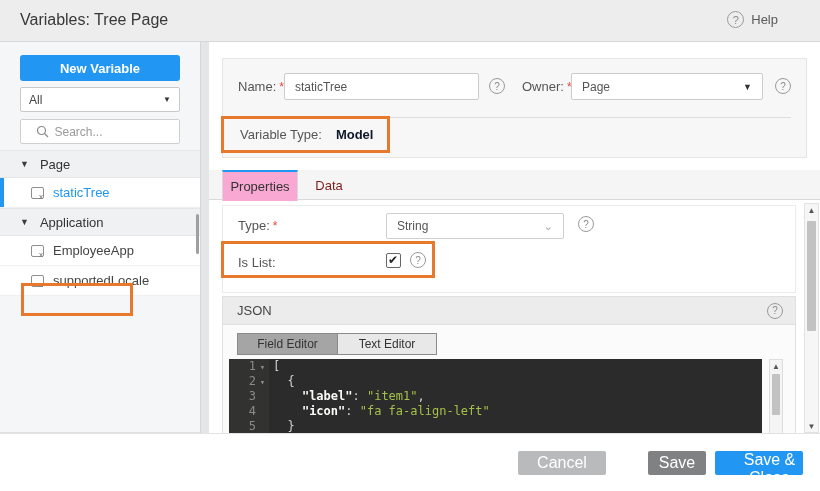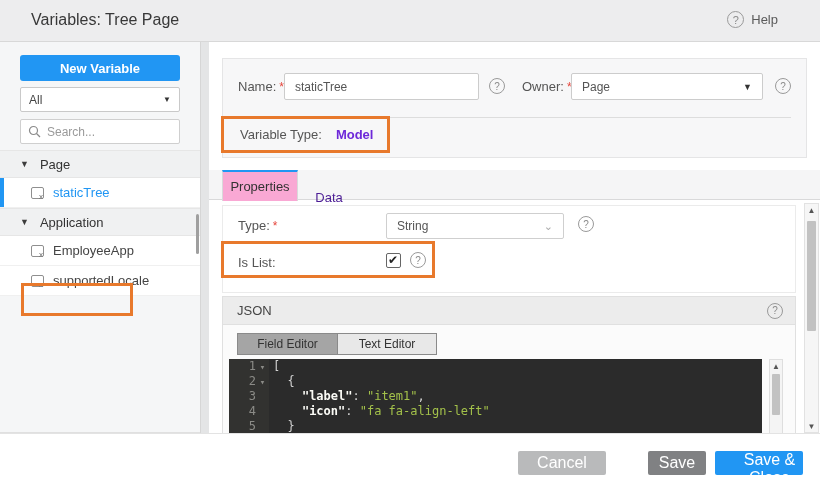--- a/index.html
+++ b/index.html
@@ -1,31 +1,31 @@
 <!DOCTYPE html>
 <html><head>
 <meta charset="utf-8">
 <style>
   * { margin:0; padding:0; box-sizing:border-box; }
   body { font-family:"Liberation Sans", sans-serif; background:#fff; }
   .app { position:relative; width:820px; height:491px; background:#fff; overflow:hidden; font-family:"Liberation Sans", sans-serif; }
 
   
   .header { position:absolute; left:0; top:0; width:820px; height:42px; background:#ededee; border-bottom:1px solid #d8d8d8; }
-  .header-title { position:absolute; left:20px; top:11px; font-size:16px; color:#383838;margin-left:11px; }
+  .header-title { position:absolute; left:20px; top:11px; font-size:16px; color:#383838; }
   .help { position:absolute; right:42px; top:11px; display:flex; align-items:center; gap:7px; color:#5a5a5a; font-size:13px; cursor:pointer; }
   .qicon { display:inline-flex; align-items:center; justify-content:center; width:17px; height:17px; border:1px solid #9a9a9a; border-radius:50%; color:#8a8a8a; font-size:11px; background:transparent; flex:0 0 auto; }
   .qicon.sm { width:16px; height:16px; font-size:10px; }
 
   
   .sidebar { position:absolute; left:0; top:42px; width:200px; height:391px; background:#f5f6f7; border-bottom:1px solid #e0e0e0; }
   .btn-new { position:absolute; left:20px; top:13px; width:160px; height:26px; background:#2196f3; color:#fff; font-size:13px; font-weight:bold; border:none; border-radius:3px; cursor:pointer; }
   .filter-select { position:absolute; left:20px; top:45px; width:160px; height:25px; background:#fff; border:1px solid #c9c9c9; border-radius:2px; display:flex; align-items:center; padding:0 8px; font-size:12px; color:#444; cursor:pointer; }
   .filter-select .caret { margin-left:auto; font-size:8px; color:#333; }
-  .search-box { position:absolute; left:20px; top:77px; width:160px; height:25px; background:#fff; border:1px solid #cfcfcf; border-radius:2px; display:flex; align-items:center; padding:0 7px; gap:6px; }
+  .search-box { position:absolute; left:20px; top:77px; width:160px; height:25px; background:#fff; border:1px solid #cfcfcf; border-radius:2px; display:flex; align-items:center; padding:0 7px; gap:6px;justify-content:center; }
   .search-box input { border:none; outline:none; width:110px; font-size:12px; color:#555; background:transparent; font-family:"Liberation Sans", sans-serif; }
   .search-box input::placeholder { color:#9a9a9a; }
   .tree { position:absolute; left:0; top:108px; width:200px; }
   .tree-group { height:28px; background:#f0f1f2; border-top:1px solid #e6e6e6; border-bottom:1px solid #e6e6e6; display:flex; align-items:center; padding-left:20px; gap:11px; font-size:13px; color:#333; cursor:pointer; }
   .tree-group .caret { font-size:9px; color:#3c3c3c; }
   .tree-item { position:relative; height:30px; background:#fff; border-bottom:1px solid #f0f0f0; display:flex; align-items:center; padding-left:31px; gap:9px; font-size:13px; color:#444; cursor:pointer; }
   .tree-item.selected { color:#2196f3; }
   .tree-item.selected .sel-bar { position:absolute; left:0; top:0; width:4px; height:100%; background:#2196f3; }
   .var-icon { position:relative; width:13px; height:12px; border:1px solid #8f8f8f; border-radius:2px; flex:0 0 auto; }
   .var-icon::after { content:"x"; position:absolute; right:0px; bottom:-3px; font-size:8px; color:#6e6e6e; }
@@ -45,26 +45,26 @@
   .text-input { background:#fff; border:1px solid #cccccc; border-radius:2px; font-size:12px; color:#555; padding:0 10px; font-family:"Liberation Sans", sans-serif; outline:none; }
   .name-label { position:absolute; left:15px; top:20px; }
   .name-input { position:absolute; left:61px; top:14px; width:195px; height:27px; }
   .q-name { position:absolute; left:266px; top:19px; }
   .owner-label { position:absolute; left:299px; top:20px; }
   .owner-select { position:absolute; left:348px; top:14px; width:192px; height:27px; background:#fff; border:1px solid #cccccc; border-radius:2px; display:flex; align-items:center; padding:0 10px; font-size:12px; color:#555; cursor:pointer; }
   .owner-select .caret { margin-left:auto; font-size:9px; color:#333; }
   .q-owner { position:absolute; left:552px; top:19px; }
   .form-divider { position:absolute; left:15px; right:15px; top:58px; border-top:1px solid #dddddd; }
   .vt-box { position:absolute; left:-2px; top:57px; border:3px solid #e8792c; padding:8px 14px 8px 16px; display:flex; align-items:center; gap:14px; background:transparent; }
-  .vt-value { font-size:13px; font-weight:bold; color:#6d28d9; }
+  .vt-value { font-size:13px; font-weight:bold; color:#0f172a; }
 
   .tab-bar { position:absolute; left:0; top:128px; width:611px; height:30px; background:#f5f5f6; border-bottom:1px solid #d9d9da; }
   .tab { position:absolute; top:0; height:30px; display:flex; align-items:center; justify-content:center; font-size:13px; cursor:pointer; }
   .tab.active { left:13px; width:76px; background:#f9a8d4; border-top:2px solid #2196f3; border-left:1px solid #d9d9da; border-right:1px solid #d9d9da; height:31px; color:#333; z-index:2; }
-  .tab.inactive { left:96px; width:48px; color:#4c1d95;margin-top:12px; }
+  .tab.inactive { left:96px; width:48px; color:#7f1d1d; }
 
   .props-panel { position:absolute; left:13px; top:163px; width:574px; height:88px; background:#fff; border:1px solid #ebebeb; }
   .type-label { position:absolute; left:15px; top:12px; }
   .type-select { position:absolute; left:163px; top:7px; width:178px; height:26px; background:#fff; border:1px solid #cfcfcf; border-radius:2px; display:flex; align-items:center; padding:0 10px; font-size:12px; color:#555; cursor:pointer; }
   .type-select .chev { margin-left:auto; color:#aaa; font-size:11px; }
   .q-type { position:absolute; left:355px; top:10px; }
   .islist-label { position:absolute; left:15px; top:49px; }
   .checkbox { position:absolute; left:163px; top:47px; width:15px; height:15px; background:#fff; border:1px solid #666; border-radius:2px; cursor:pointer; }
   .checkbox.checked::after { content:"\2714"; position:absolute; left:1px; top:-1px; font-size:12px; color:#222; }
   .q-islist { position:absolute; left:187px; top:46px; }

